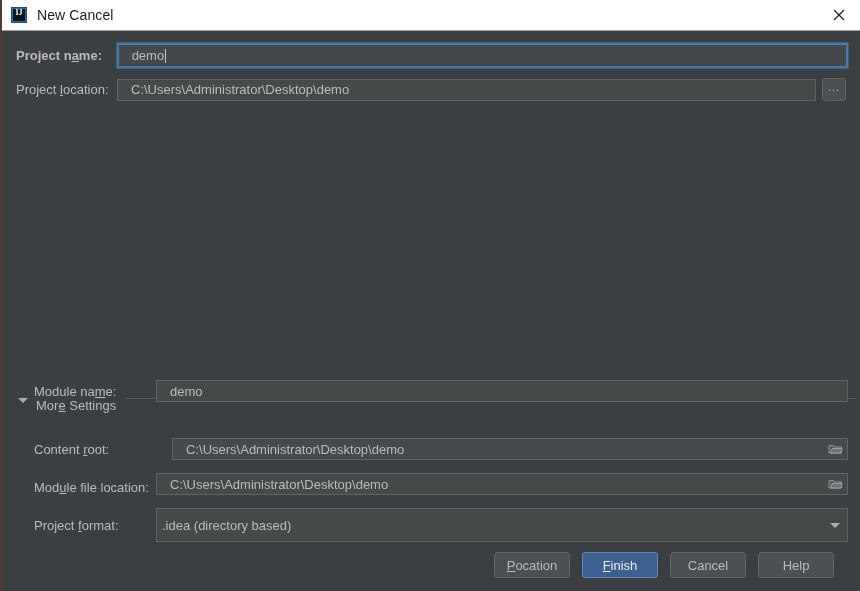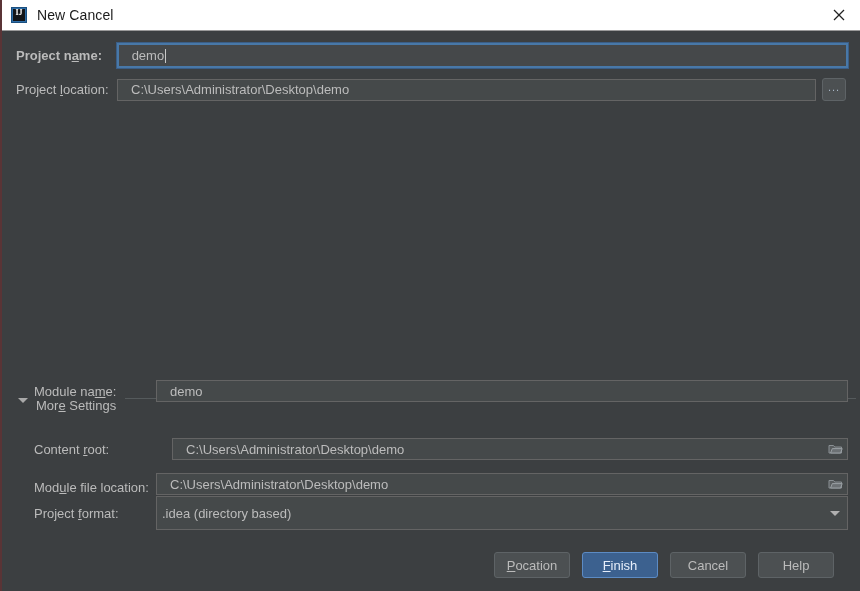--- a/index.html
+++ b/index.html
@@ -154,21 +154,21 @@
     height: 1px;
     background: #555a5c;
     margin-left: 9px;
   }
 
   #ms-rows .row .lbl { text-align: left; }
 
   #row-module-name    { left: 32px; top: 380px; width: 814px; }
   #row-content-root   { left: 32px; top: 438px; width: 814px; gap: 19px; }
   #row-module-file    { left: 32px; top: 473px; width: 814px; align-items: flex-end; }
-  #row-project-format { left: 32px; top: 496px; width: 814px; }
+  #row-project-format { left: 32px; top: 508px; width: 814px; }
 
   #ms-rows .lbl { width: 122px; }
   #ms-rows .field { width: 692px; height: 22px; }
 
   .folder-icon {
     position: absolute;
     right: 4px; top: 50%;
     transform: translateY(-50%);
     width: 15px; height: 12px;
     cursor: pointer;

